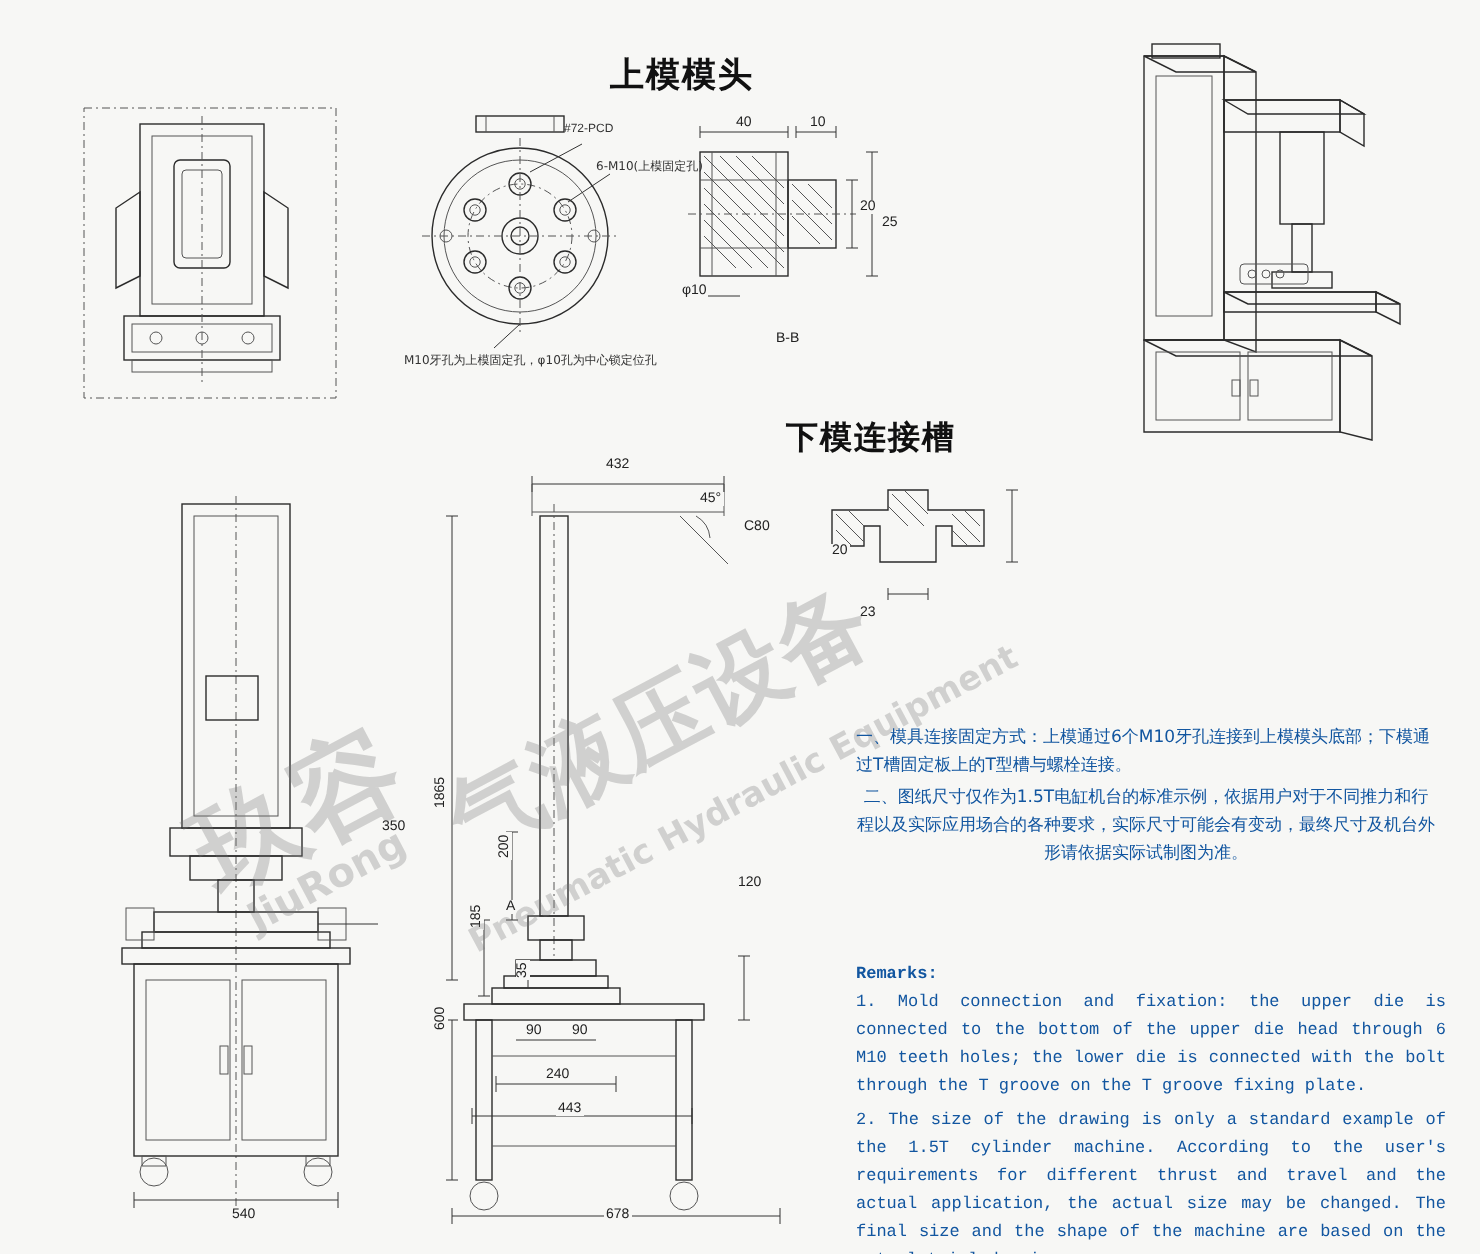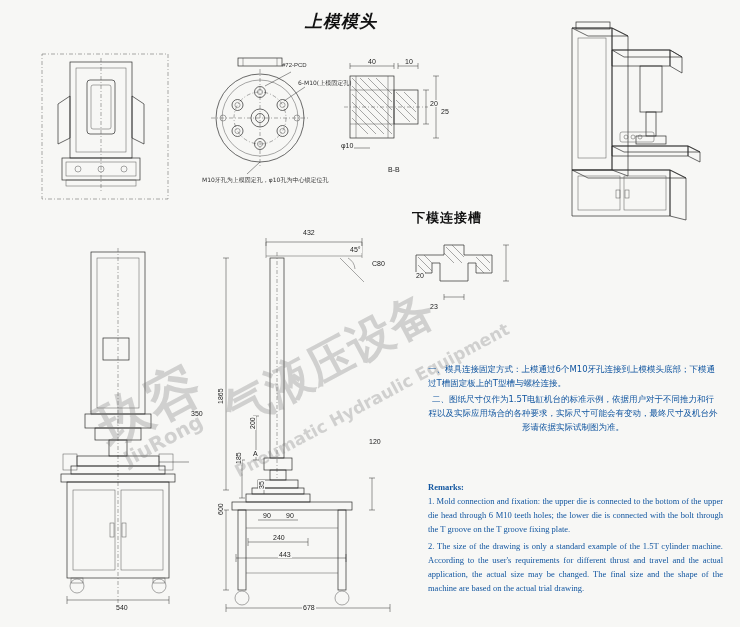--- a/index.html
+++ b/index.html
@@ -18,21 +18,21 @@
   }
   .lbl-sm{font-size:6px;color:#333;}
   .cn{font-family:"DejaVu Sans", sans-serif;}
   .dimtxt{font-size:7px;color:#222;background:#f7f7f5;padding:0 1px;}
   .note-cn{
     font-size:8.5px;line-height:14px;color:#1256a0;
     font-family:"DejaVu Sans", sans-serif;
   }
   .note-en{
     font-size:8.5px;line-height:14px;color:#1256a0;
-    font-family:Liberation Serif, serif;
+    font-family:Liberation Mono, monospace;
     text-align:justify;
   }
   .note-hd{font-weight:bold;}
   .wm{
     position:absolute;
     font-family:"DejaVu Sans", sans-serif;
     color:rgba(120,120,120,.30);
     font-weight:bold;
     white-space:nowrap;
     transform:rotate(-28deg);
@@ -42,21 +42,21 @@
   .ln{stroke:#2b2b2b;stroke-width:.7;fill:none;}
   .thin{stroke:#555;stroke-width:.5;fill:none;}
   .dash{stroke:#555;stroke-width:.5;fill:none;stroke-dasharray:4 2 1 2;}
   .dim{stroke:#333;stroke-width:.5;fill:none;}
 </style>
 </head>
 <body>
 
 <div id="page">
 
-  <div class="abs ttl cn" style="left:305px;top:10px;font-style:italic;">上模模头</div>
+  <div class="abs ttl cn" style="left:305px;top:26px;">上模模头</div>
 
   <div class="abs" style="left:40px;top:52px;">
     <svg width="130" height="150" viewBox="0 0 130 150">
       <rect x="2" y="2" width="126" height="145" class="dash"></rect>
 
       <rect x="30" y="10" width="62" height="96" class="ln" fill="#ededed"></rect>
       <rect x="36" y="16" width="50" height="84" class="thin" fill="#f6f6f6"></rect>
       <rect x="47" y="28" width="28" height="54" rx="3" class="ln" fill="#dcdcdc"></rect>
       <rect x="51" y="33" width="20" height="44" rx="2" class="thin" fill="#f2f2f2"></rect>
 
@@ -204,21 +204,21 @@
 
       <rect x="100" y="112" width="34" height="10" rx="2" class="thin" fill="#d2d2d2"></rect>
       <circle cx="106" cy="117" r="2" class="thin" fill="#bbb"></circle>
       <circle cx="113" cy="117" r="2" class="thin" fill="#bbb"></circle>
       <circle cx="120" cy="117" r="2" class="thin" fill="#bbb"></circle>
 
       <rect x="56" y="2" width="34" height="7" class="ln" fill="#e2e2e2"></rect>
     </svg>
   </div>
 
-  <div class="abs ttl cn" style="left:412px;top:209px;font-size:13px;">下模连接槽</div>
+  <div class="abs ttl cn" style="left:393px;top:209px;font-size:16px;">下模连接槽</div>
   <div class="abs" style="left:410px;top:235px;">
     <svg width="105" height="70" viewBox="0 0 105 70">
 
       <path d="M6 38 L6 20 L34 20 L34 10 L54 10 L54 20 L82 20 L82 38 L66 38 L66 28 L58 28 L58 46 L30 46 L30 28 L22 28 L22 38 Z" class="ln" fill="#e6e6e6"></path>
 
       <g class="thin" stroke="#888">
         <line x1="8" y1="22" x2="22" y2="36"></line>
         <line x1="14" y1="20" x2="22" y2="28"></line>
         <line x1="8" y1="30" x2="16" y2="38"></line>
         <line x1="66" y1="22" x2="80" y2="36"></line>

